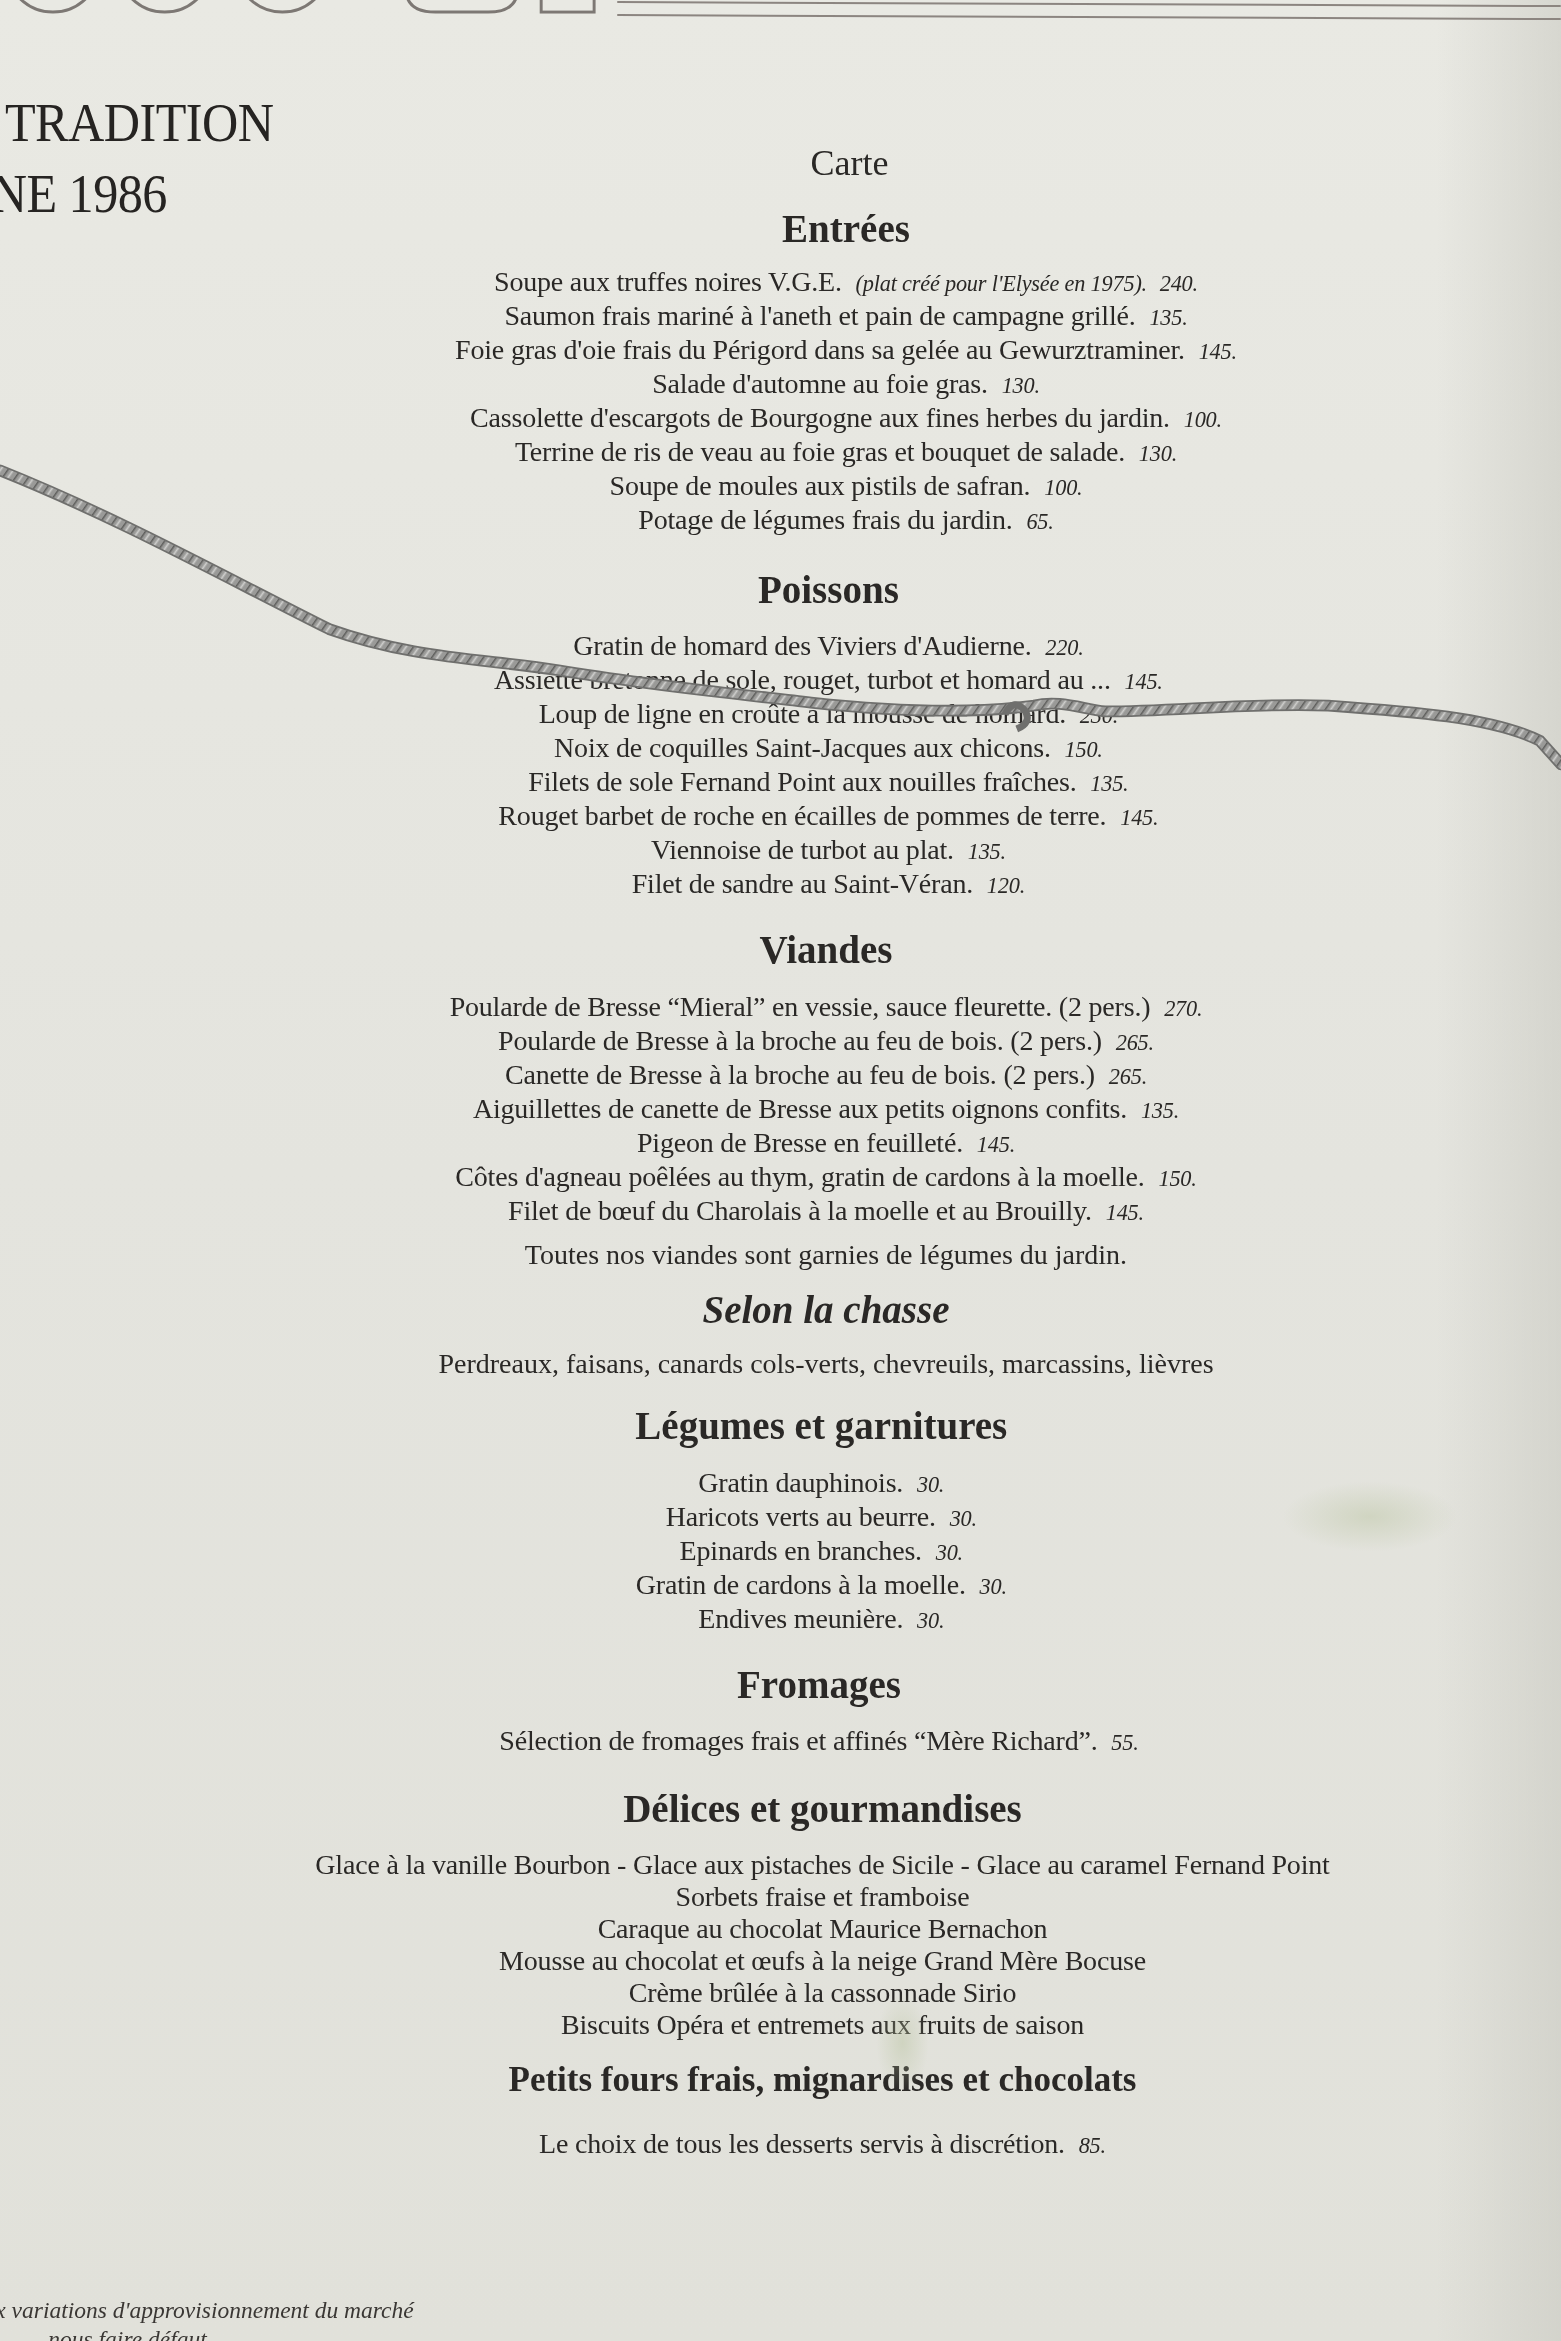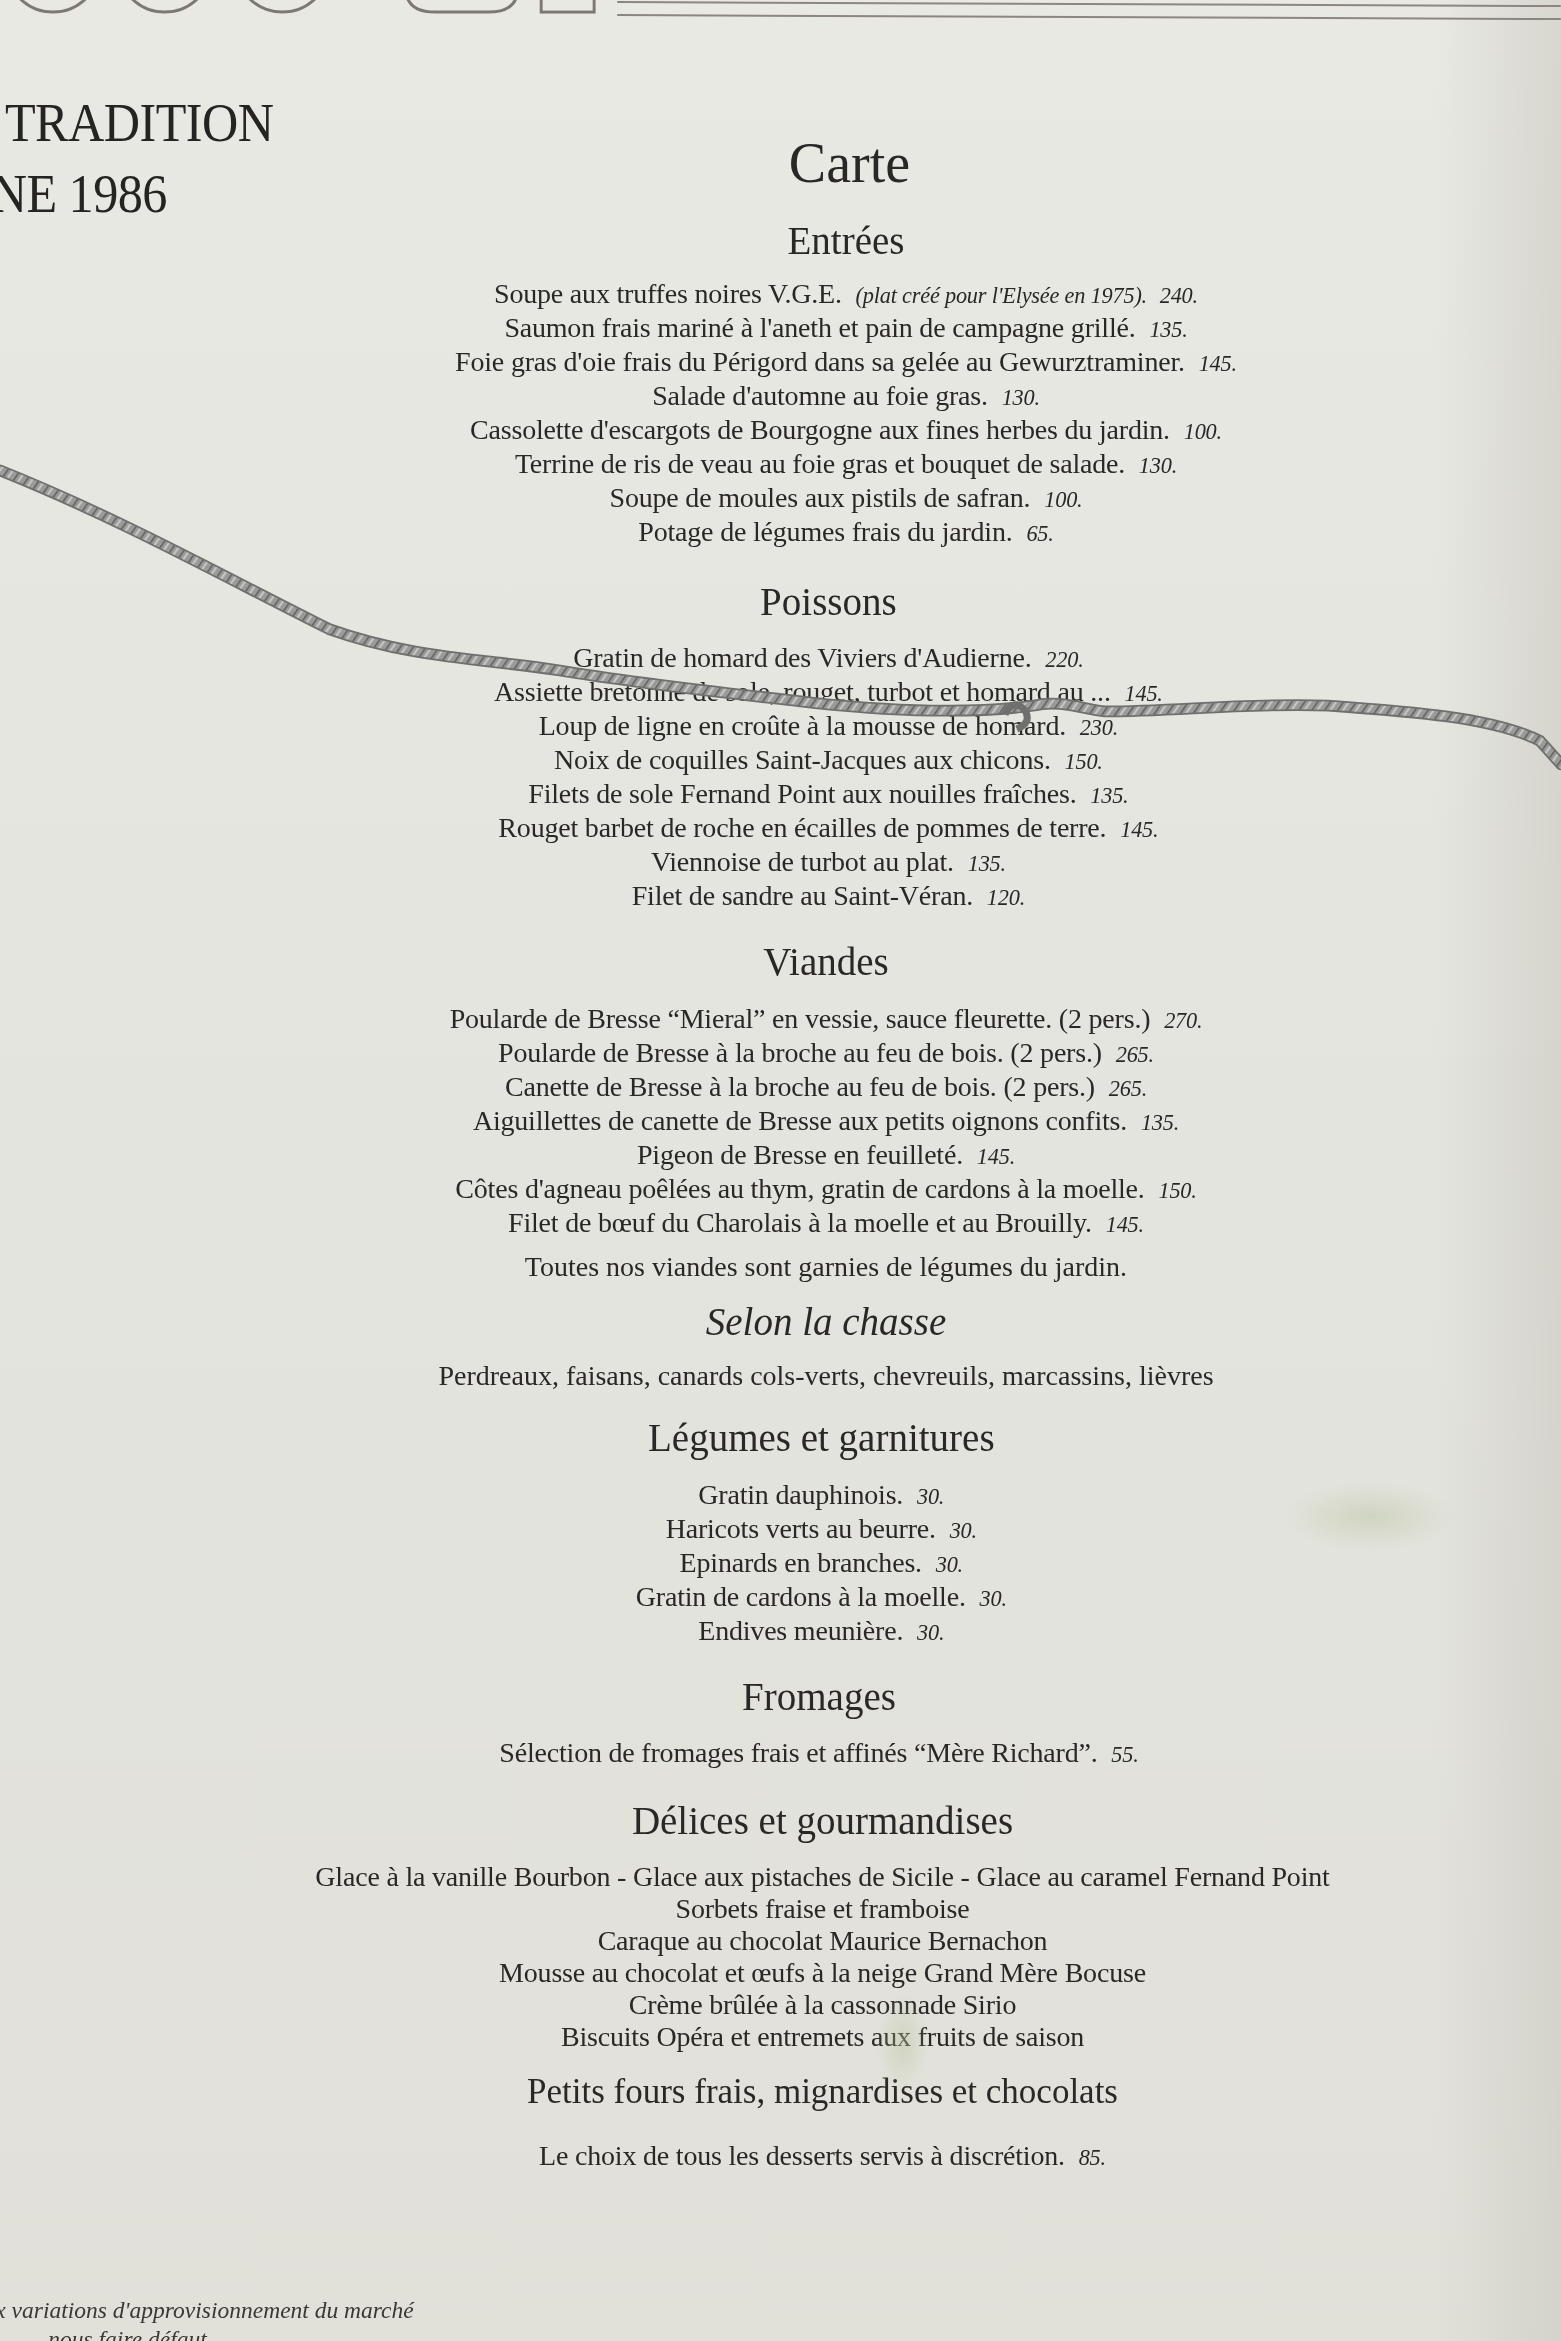--- a/index.html
+++ b/index.html
@@ -56,33 +56,33 @@
 
     
     .menu {
       position: absolute;
       left: 170px;
       width: 1305px;
       top: 131px;
       text-align: center;
     }
     .menu-title {
-      font-size: 56px;
+      font-size: 36px;
       line-height: 65px;
-      margin: 0 0 19px 0;
+      margin: 0 0 7px 0;
       font-weight: normal;
       transform: translateX(27px);
     }
     .section {
       margin: 0;
     }
     .section-title {
       font-size: 39px;
       line-height: 51px;
-      font-weight: normal;
+      font-weight: bold;
       margin: 0 0 15.3px 0;
     }
     .section-title.italic {
       font-style: italic;
       margin-bottom: 1.2px;
     }
     .item {
       font-size: 28px;
       line-height: 32px;
       white-space: nowrap;

